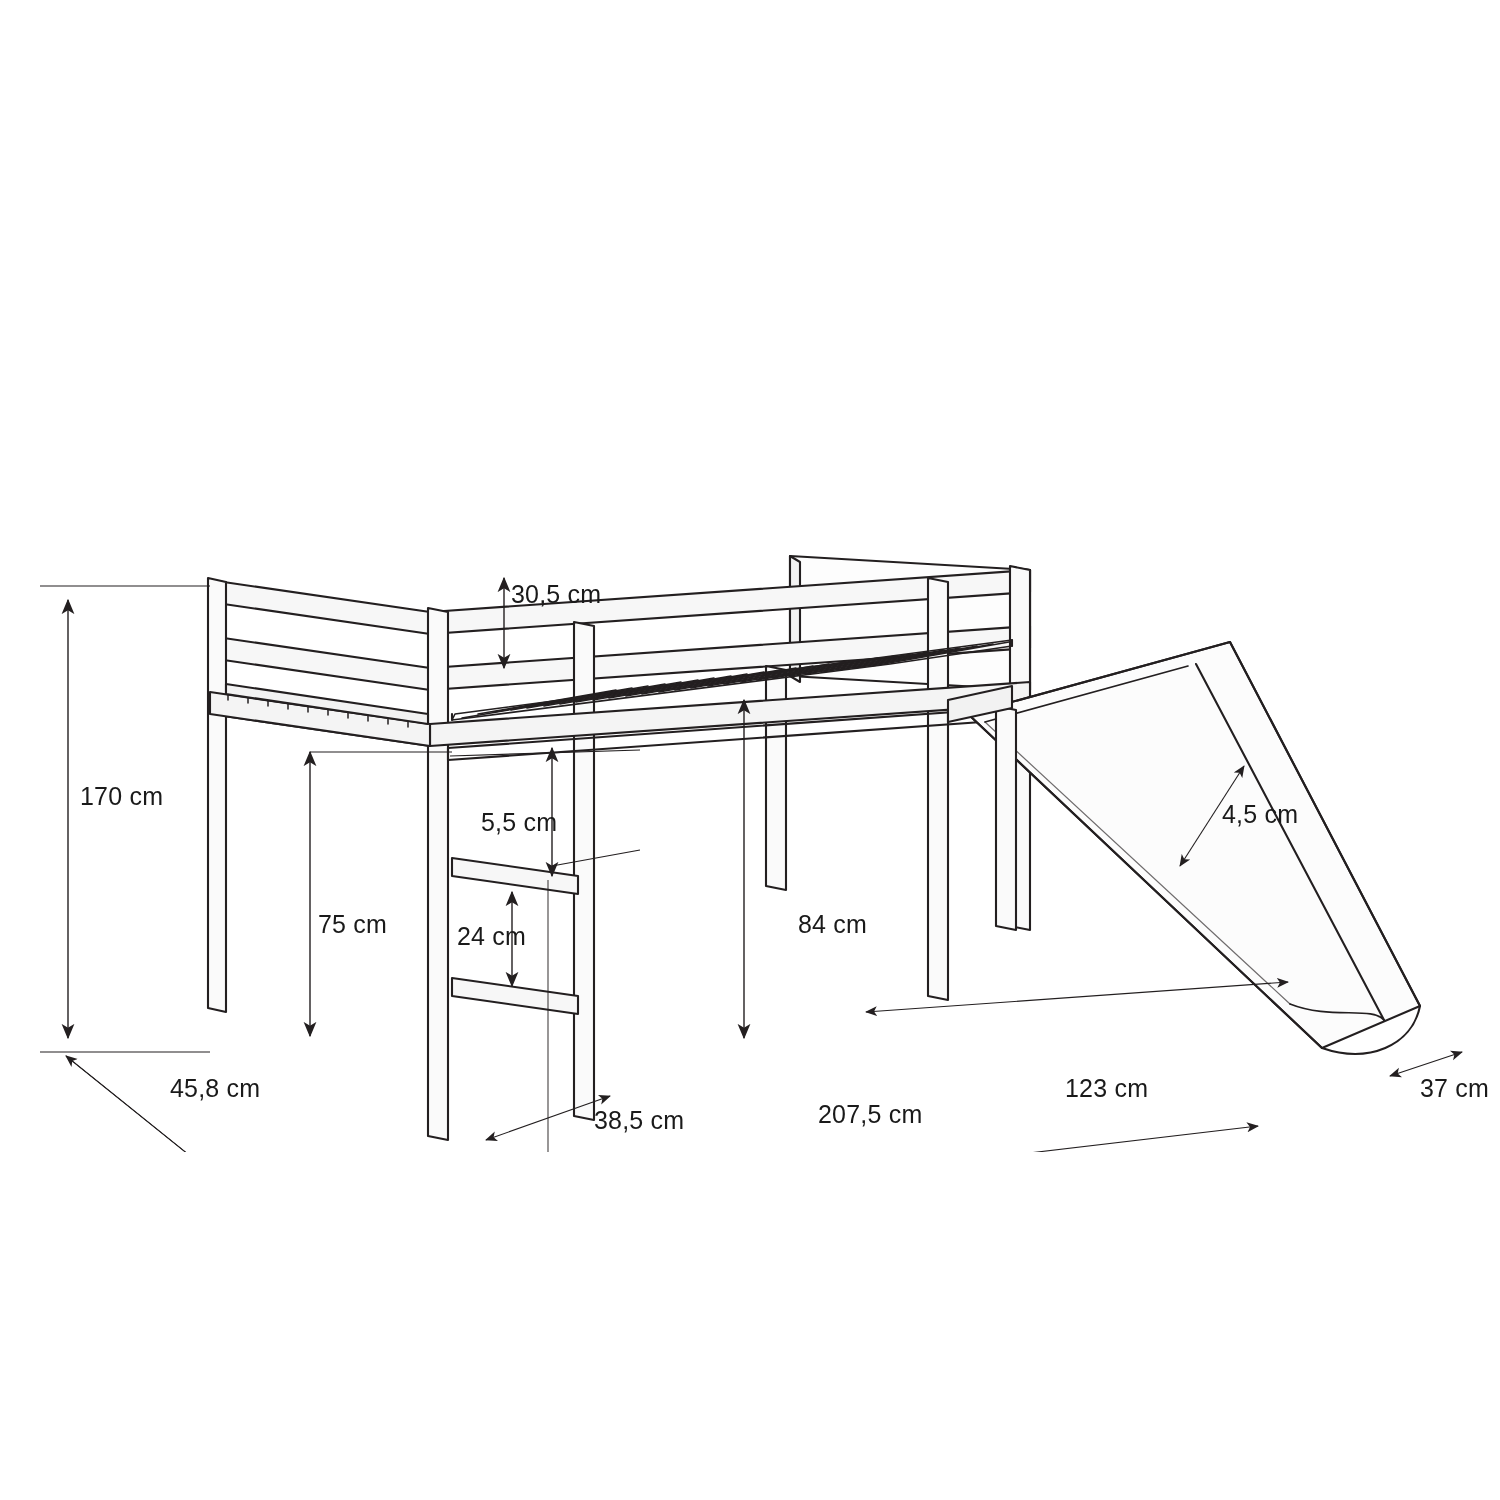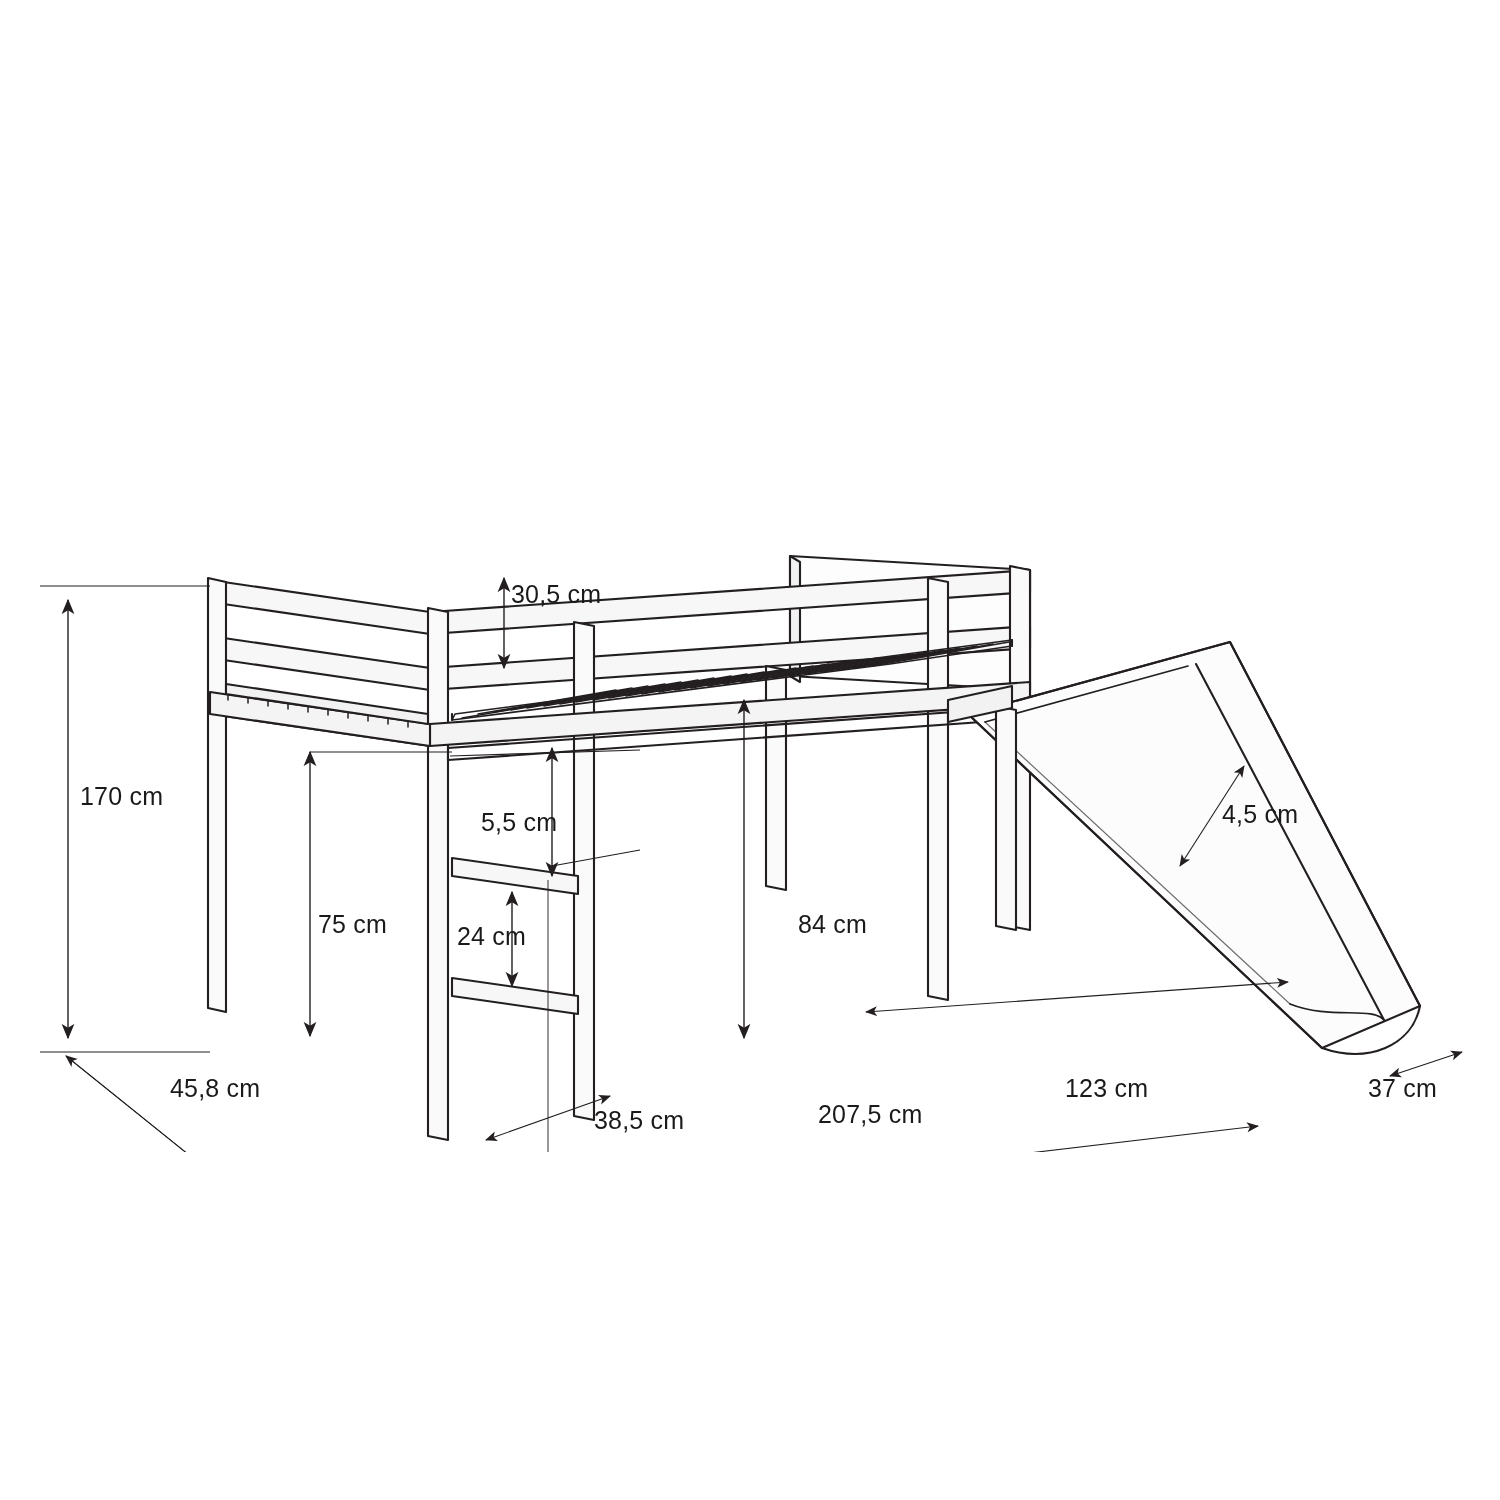--- a/index.html
+++ b/index.html
@@ -220,16 +220,16 @@
   <div class="dim-label" style="left:778px; top:910px;margin-left:20px;">84 cm</div>
 
   <div class="dim-label" style="left:170px; top:1074px;">45,8 cm</div>
 
   <div class="dim-label" style="left:594px; top:1106px;">38,5 cm</div>
 
   <div class="dim-label" style="left:818px; top:1100px;">207,5 cm</div>
 
   <div class="dim-label" style="left:1065px; top:1074px;">123 cm</div>
 
-  <div class="dim-label" style="left:1368px; top:1074px;text-align:center;">37 cm</div>
+  <div class="dim-label" style="left:1420px; top:1074px;text-align:center;">37 cm</div>
 
 
 </div>
 
 </body></html>

